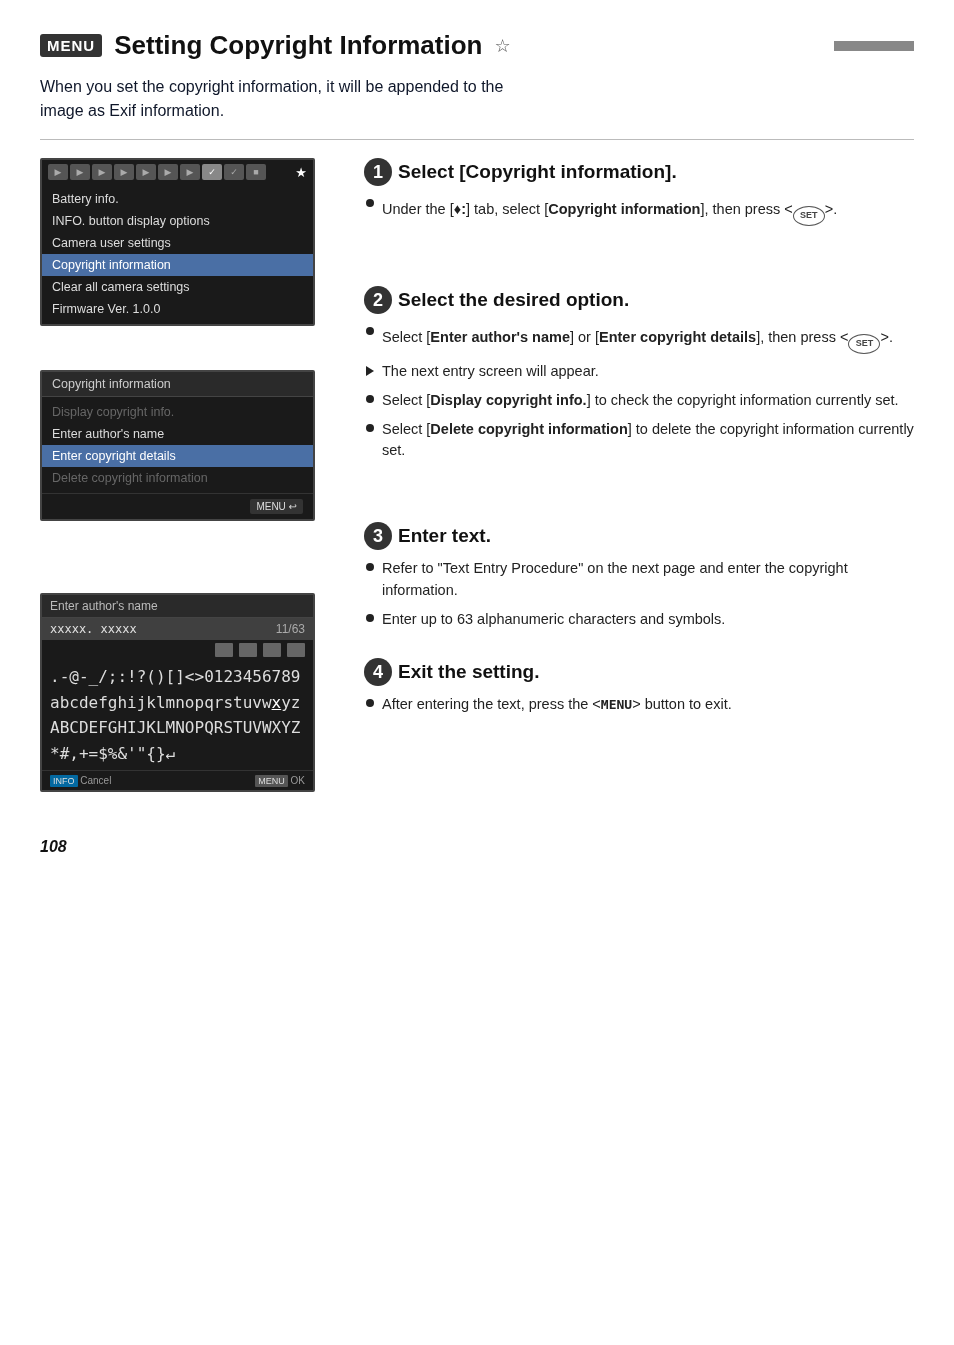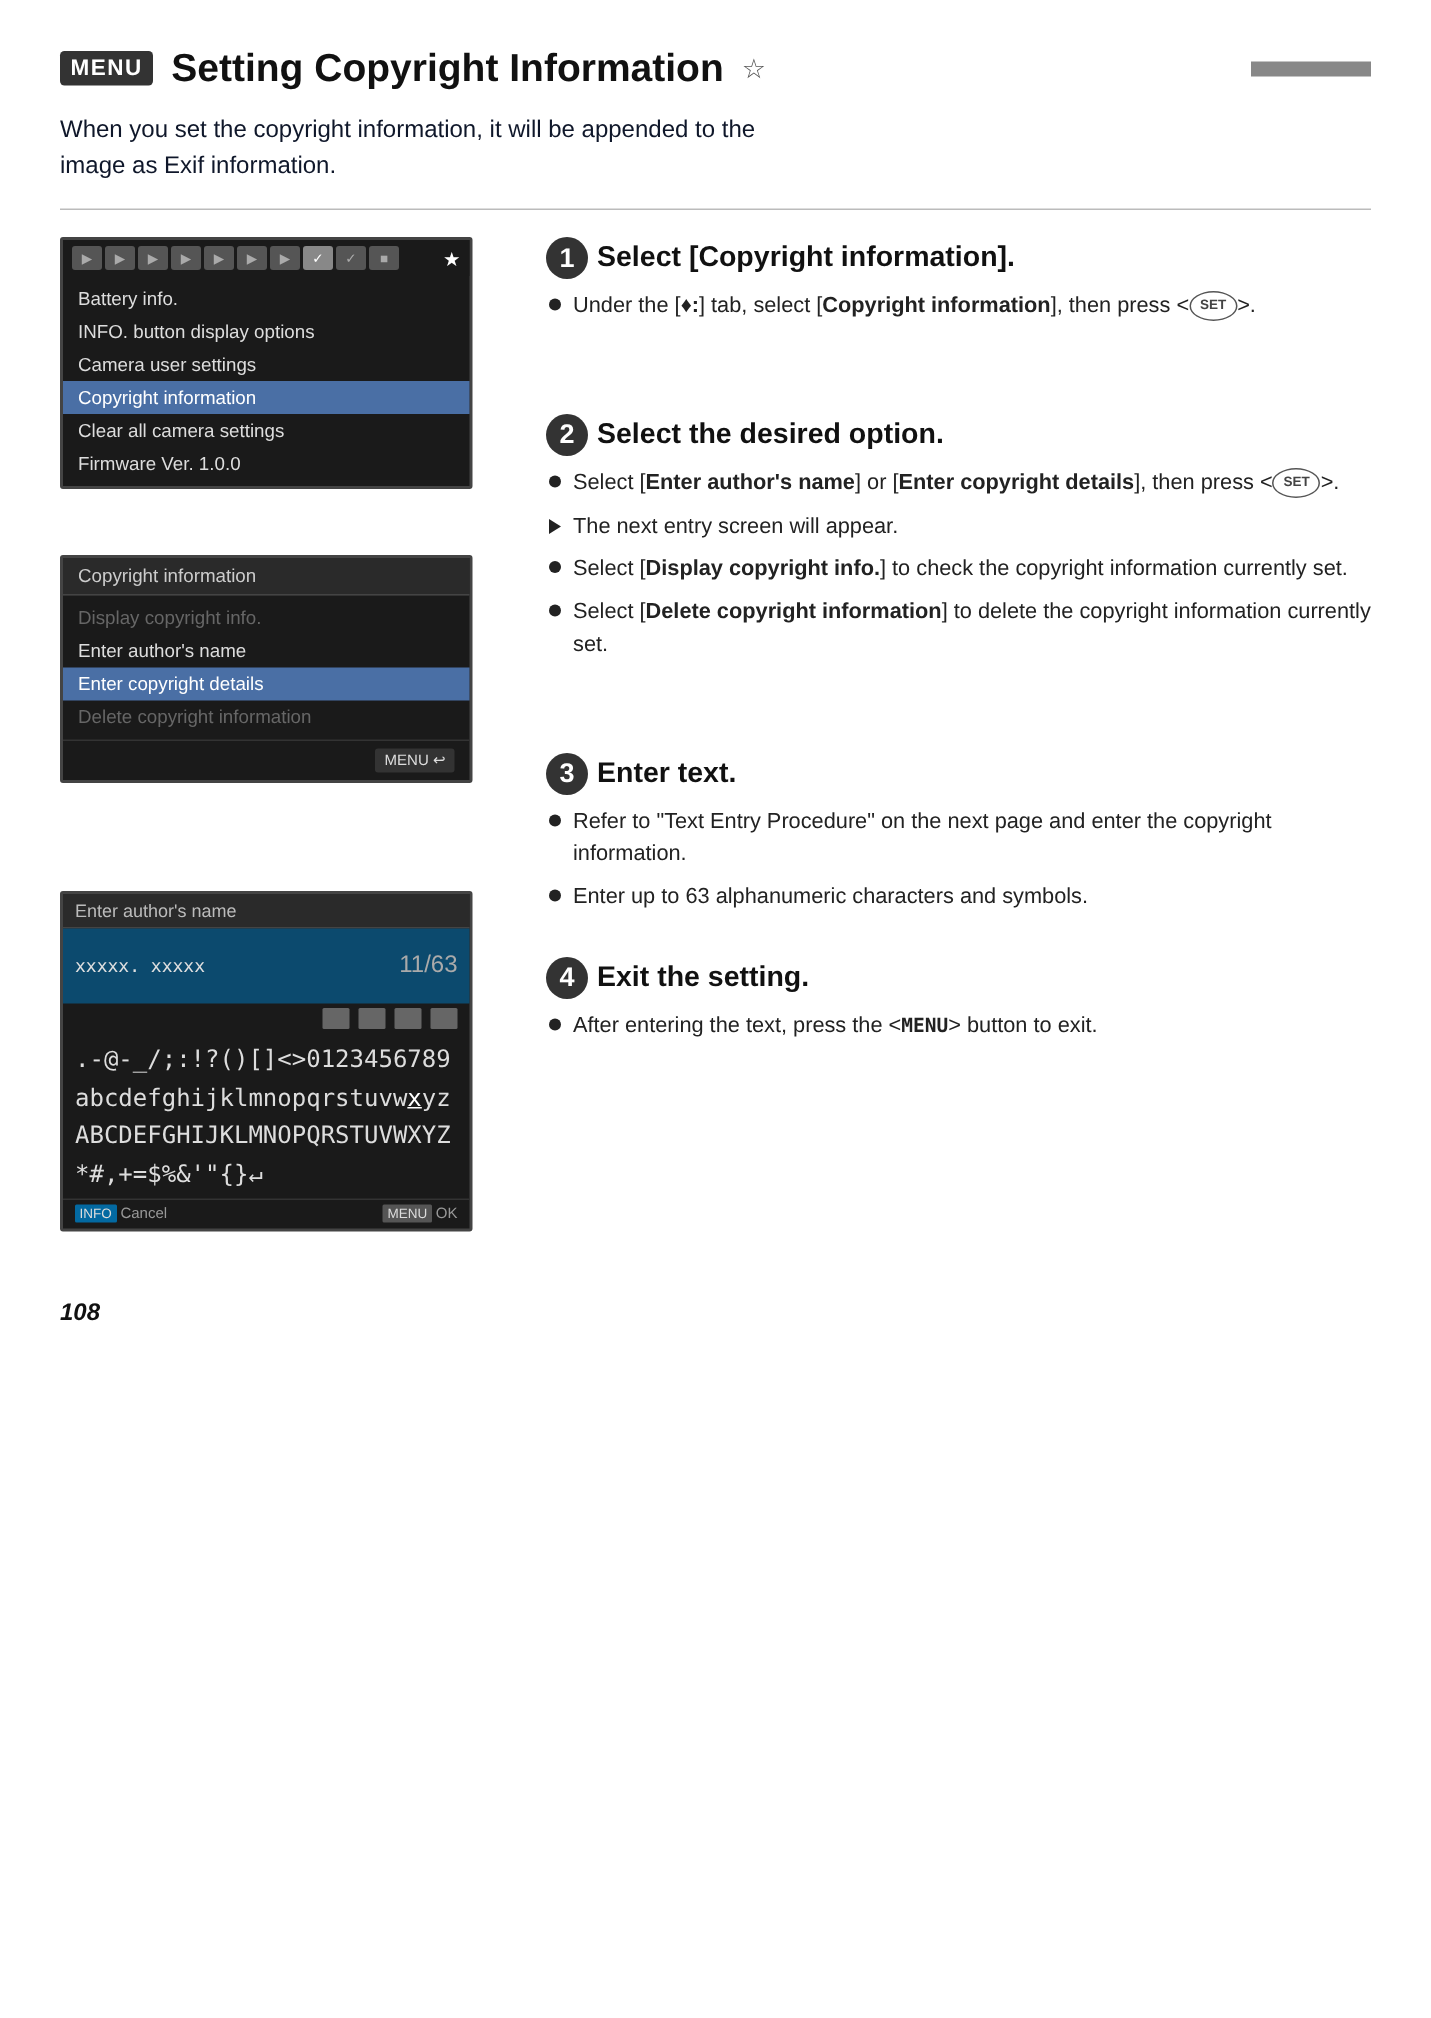--- a/index.html
+++ b/index.html
@@ -225,31 +225,31 @@
       background: #2a2a2a;
       color: #bbb;
       font-size: 12px;
       padding: 4px 8px;
       border-bottom: 1px solid #444;
     }
     .text-field-row {
       display: flex;
       justify-content: space-between;
       align-items: center;
-      padding: 16px 8px;
-      background: #0c4a6e;
+      padding: 4px 8px;
+      background: #404040;
     }
     .text-value {
       color: #e0e0e0;
       font-size: 12px;
       font-family: monospace;
     }
     .counter {
       color: #aaa;
-      font-size: 16px;
+      font-size: 12px;
     }
     .icon-row {
       display: flex;
       gap: 6px;
       padding: 3px 8px;
       justify-content: flex-end;
     }
     .small-icon {
       width: 18px;
       height: 14px;
@@ -291,20 +291,21 @@
       align-items: center;
       justify-content: center;
       border: 1.5px solid #555;
       border-radius: 50%;
       width: 32px;
       height: 20px;
       font-size: 9px;
       font-weight: bold;
       color: #444;
       vertical-align: middle;
+      margin-top: 12px;
     }
     .inline-menu-mono {
       font-family: monospace;
       font-weight: bold;
       font-size: 13px;
     }
   </style>
 </head>
 <body>
 

